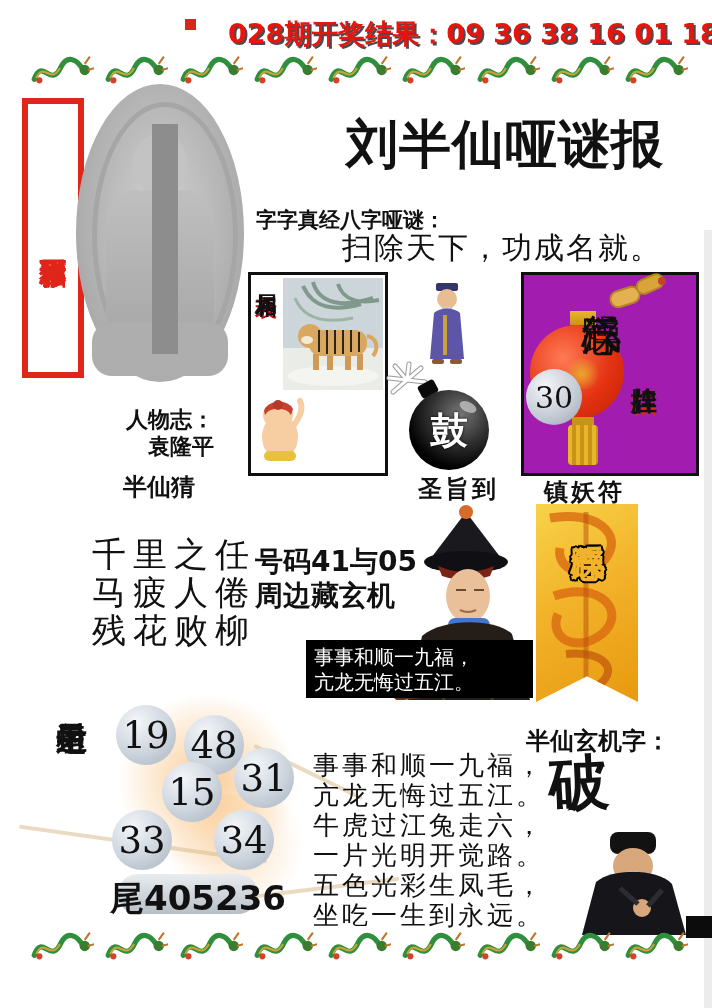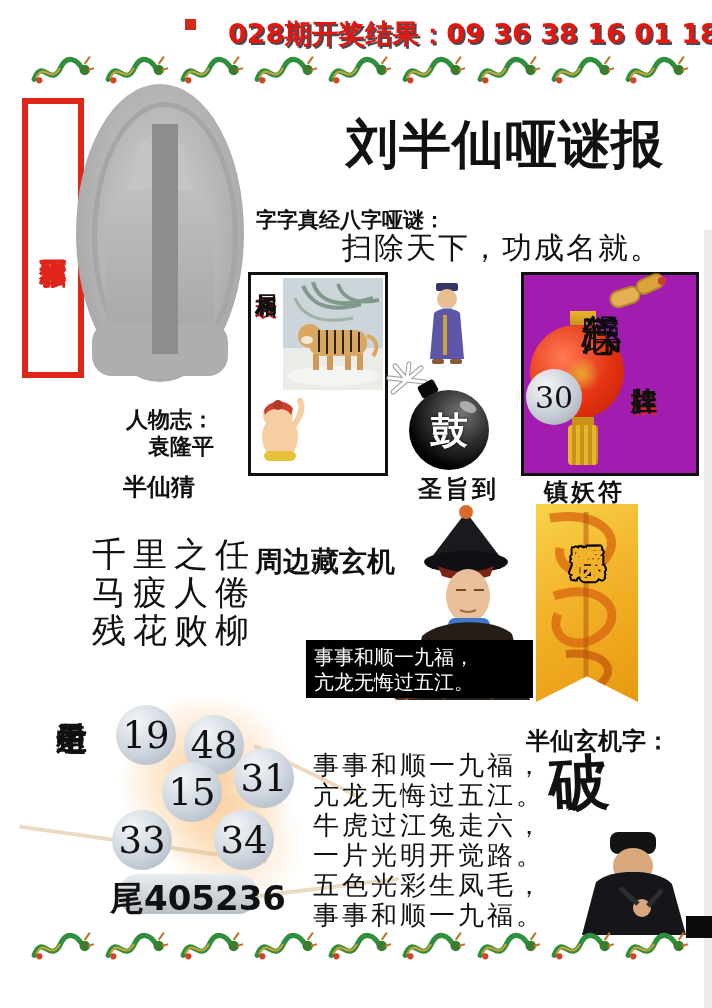--- a/index.html
+++ b/index.html
@@ -311,20 +311,21 @@
     <svg width="102" height="198" viewBox="0 0 102 198">
       <path d="M14 14 C60 6, 88 30, 70 54 C50 78, 20 66, 24 44" fill="none" stroke="#d96a10" stroke-width="9" opacity=".8"></path>
       <path d="M18 92 C64 76, 92 108, 66 130 C40 150, 12 134, 22 110" fill="none" stroke="#d96a10" stroke-width="9" opacity=".8"></path>
       <path d="M30 150 C70 146, 86 168, 58 184" fill="none" stroke="#c25a0c" stroke-width="8" opacity=".75"></path>
       <path d="M50 8 V190" stroke="#b5500a" stroke-width="5" opacity=".5"></path>
     </svg>
     <div class="tal-phrase vtext">心浮气躁</div>
   </div>
 
   <div class="abs hint">
+    <div>号码41与05</div>
     <div>周边藏玄机</div>
   </div>
 
   <svg class="abs qing-official" viewBox="0 0 143 196">
     <path d="M38 58 L76 8 L114 58 Z" fill="#1a1a1e"></path>
     <ellipse cx="76" cy="58" rx="42" ry="11" fill="#101014"></ellipse>
     <circle cx="76" cy="8" r="7" fill="#d86a2a"></circle>
     <path d="M48 62 Q76 74 104 62 L100 72 Q76 80 52 72 Z" fill="#7c2318"></path>
     <ellipse cx="78" cy="92" rx="22" ry="27" fill="#e9c09a"></ellipse>
     <path d="M66 86 h10 M84 86 h10" stroke="#6a4a2c" stroke-width="2"></path>
@@ -359,21 +360,21 @@
 
   <div class="abs tail-pill"></div>
   <div class="abs tail-text">尾405236</div>
 
   <div class="abs doggerel serif">
     <div>事事和顺一九福，</div>
     <div>亢龙无悔过五江。</div>
     <div>牛虎过江兔走六，</div>
     <div>一片光明开觉路。</div>
     <div>五色光彩生凤毛，</div>
-    <div>事事和顺一九福。</div>
+    <div>坐吃一生到永远。</div>
   </div>
 
   <div class="abs mystery-label">半仙玄机字：</div>
   <div class="abs mystery-char serif">破</div>
 
   <svg class="abs monk" viewBox="0 0 138 107">
     <rect x="48" y="4" width="46" height="22" rx="8" fill="#121212"></rect>
     <ellipse cx="71" cy="38" rx="20" ry="18" fill="#d8a87c"></ellipse>
     <ellipse cx="71" cy="54" rx="12" ry="11" fill="#e8e3da"></ellipse>
     <path d="M20 107 L34 54 C50 40 95 40 110 56 L124 107 Z" fill="#15151a"></path>

